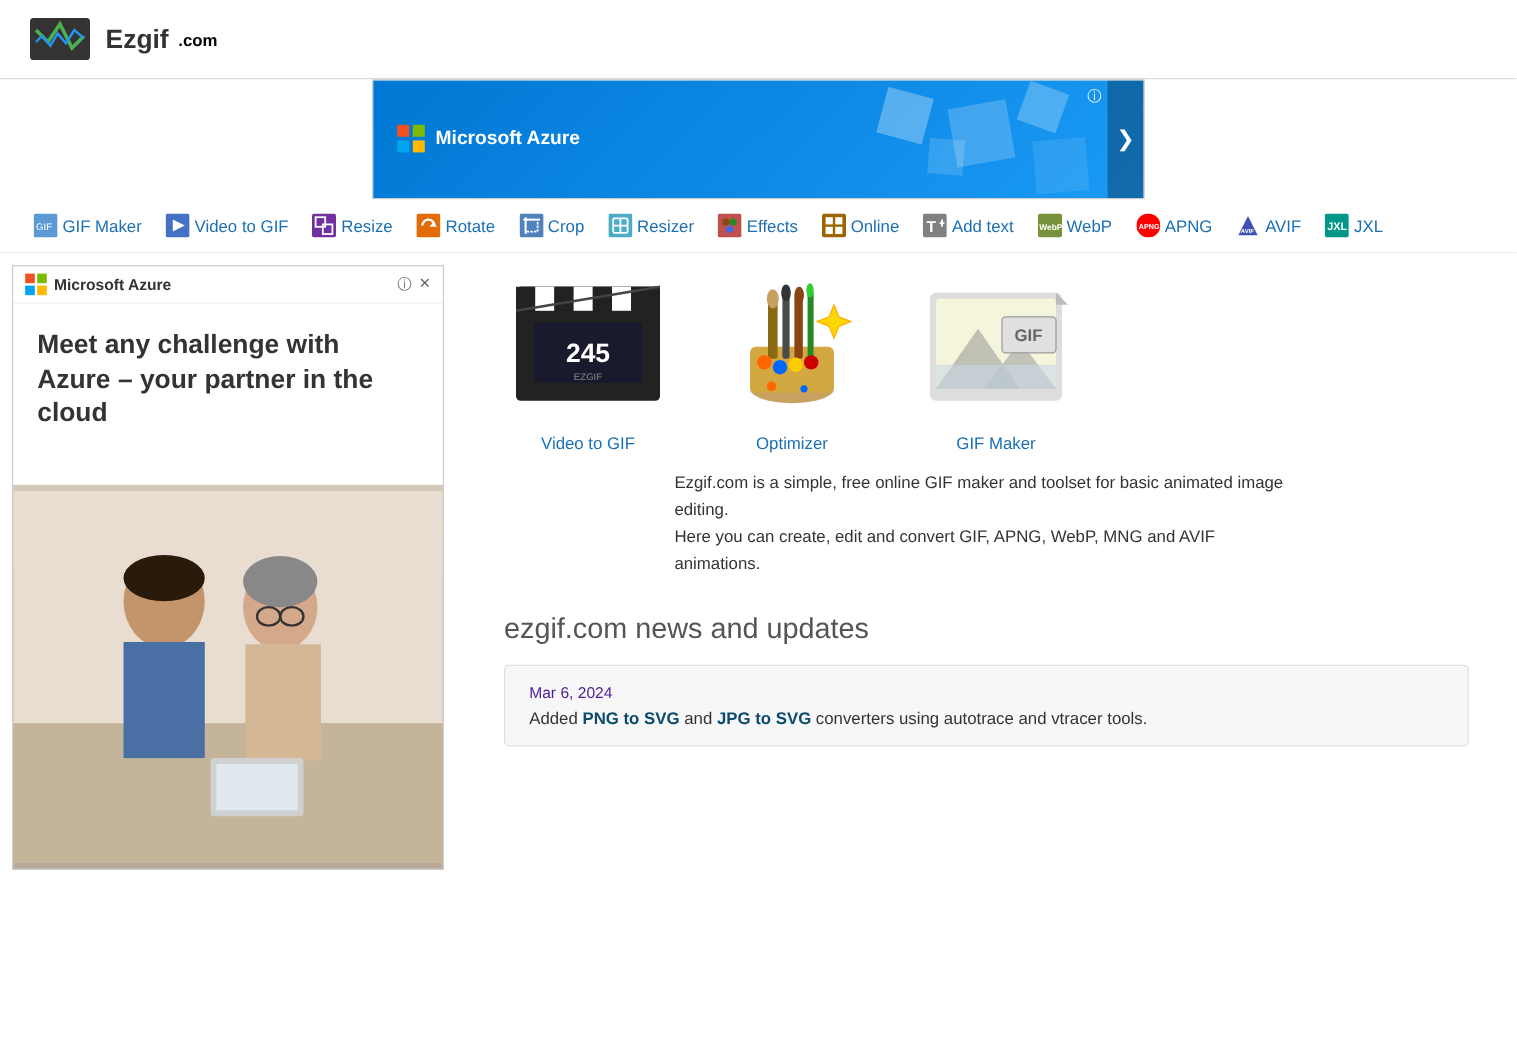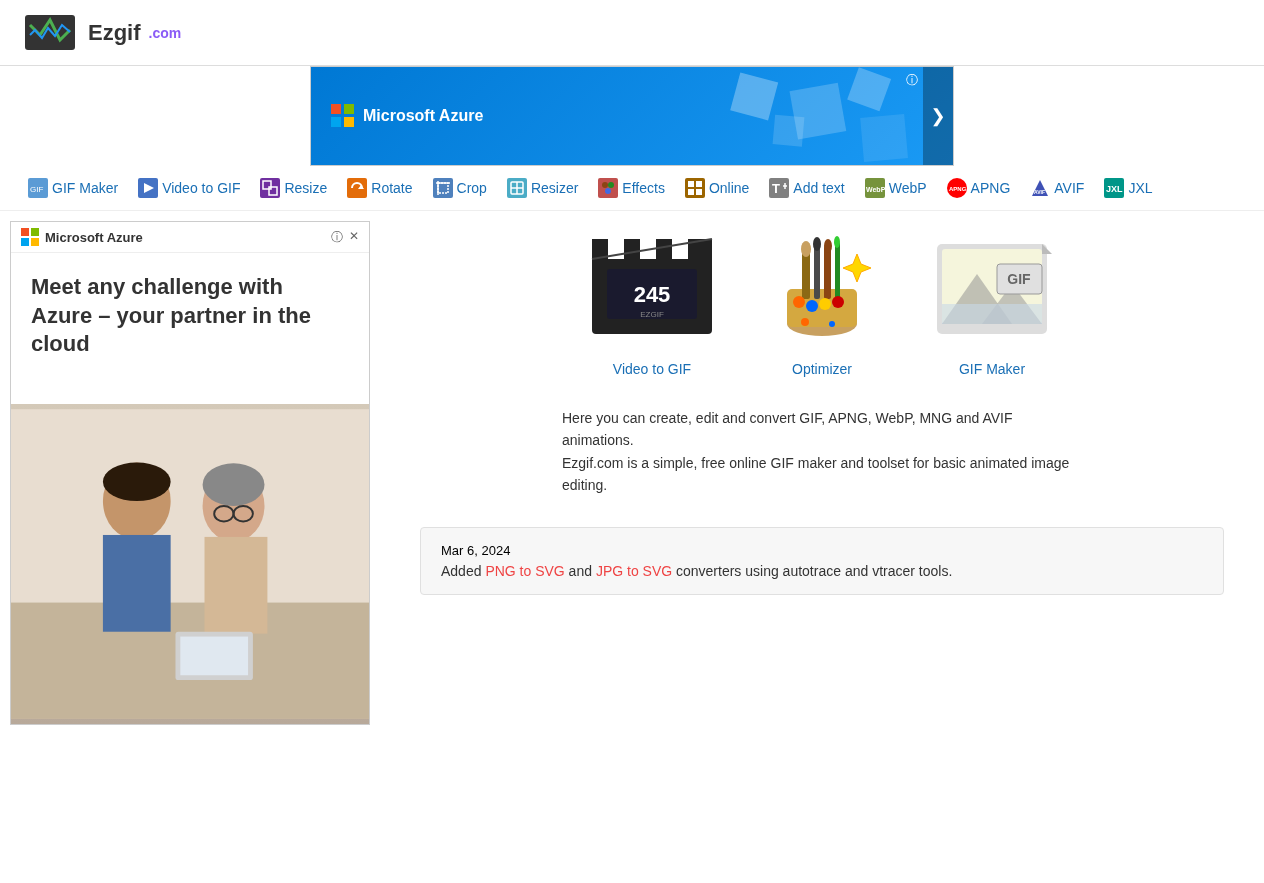--- a/index.html
+++ b/index.html
@@ -78,52 +78,52 @@
       background: linear-gradient(180deg, #d4c9b8 0%, #b8a99a 100%);
       position: relative;
       overflow: hidden;
     }
 
     
     .content { flex: 1; padding: 20px 40px; }
     .page-title { font-size: 28px; color: #555; text-align: center; margin-bottom: 30px; font-weight: normal; }
 
     
-    .features { display: flex; justify-content: center; gap: 30px; margin-bottom: 30px; }
+    .features { display: flex; justify-content: flex-start; gap: 30px; margin-bottom: 14px; }
     .feature-item { display: flex; flex-direction: column; align-items: center; gap: 10px; text-decoration: none; color: #1a6fb5; }
     .feature-icon { width: 140px; height: 120px; display: flex; align-items: center; justify-content: center; }
 
     
     .description { max-width: 520px; margin: 0 auto 30px; font-size: 14px; line-height: 1.6; color: #333; }
 
     
     .news-title { font-size: 24px; color: #555; margin-bottom: 15px; font-weight: normal; }
     .news-item {
       background: #f7f7f7;
       border: 1px solid #e0e0e0;
       border-radius: 4px;
       padding: 15px 20px;
       margin-bottom: 10px;
     }
-    .news-date { font-size: 13px; color: #000000; margin-bottom: 5px; }
+    .news-date { font-size: 13px; color: #4c1d95; margin-bottom: 5px; }
     .news-text { font-size: 14px; color: #333; }
-    .news-link { color: #ef4444; text-decoration: none; }
+    .news-link { color: #0c4a6e; text-decoration: none; font-weight: bold; }
   </style>
 </head>
 <body>
 
 <div class="header">
   <a class="logo" href="#">
     <svg class="logo-icon" viewBox="0 0 60 45">
       <rect x="5" y="5" width="50" height="35" rx="3" fill="#333"></rect>
       <path d="M10 15 L20 25 L30 10 L40 30 L50 20" stroke="#4CAF50" stroke-width="3" fill="none"></path>
       <path d="M10 25 L15 20 L22 28 L28 18 L35 26 L42 15 L50 22" stroke="#2196F3" stroke-width="2" fill="none"></path>
     </svg>
     <span class="logo-text">Ezgif</span>
-      <span class="logo-text" style="font-size:14px;color:#8b5cf6;">.com</span>
+      <span class="logo-text" style="font-size:14px;color:#000000;">.com</span>
   </a>
 </div>
 
 <div class="ad-banner-top">
   <div class="ad-banner-top-inner">
     <div class="ad-azure-logo">
       <div class="azure-squares">
         <div class="azure-sq red"></div>
         <div class="azure-sq green"></div>
         <div class="azure-sq blue"></div>
@@ -404,25 +404,26 @@
             <text x="92" y="50" font-size="14" fill="#666" font-family="Arial" font-weight="bold" text-anchor="middle">GIF</text>
 
             <polygon points="115,10 125,20 115,20" fill="#bbb"></polygon>
           </svg>
         </div>
         <span>GIF Maker</span>
       </a>
     </div>
 
     <div class="description">
+      <p>Ezgif.com is a simple, free online GIF maker and toolset for basic animated image editing.</p>
       <p>Here you can create, edit and convert GIF, APNG, WebP, MNG and AVIF animations.</p>
-      <p>Ezgif.com is a simple, free online GIF maker and toolset for basic animated image editing.</p>
     </div>
 
     <div>
+      <h2 class="news-title">ezgif.com news and updates</h2>
 
       <div class="news-item">
         <div class="news-date">Mar 6, 2024</div>
         <div class="news-text">
           <span>Added </span><a href="#" class="news-link">PNG to SVG</a><span> and </span><a href="#" class="news-link">JPG to SVG</a><span> converters using autotrace and vtracer tools.</span>
         </div>
       </div>
 
     </div>
   </div>

